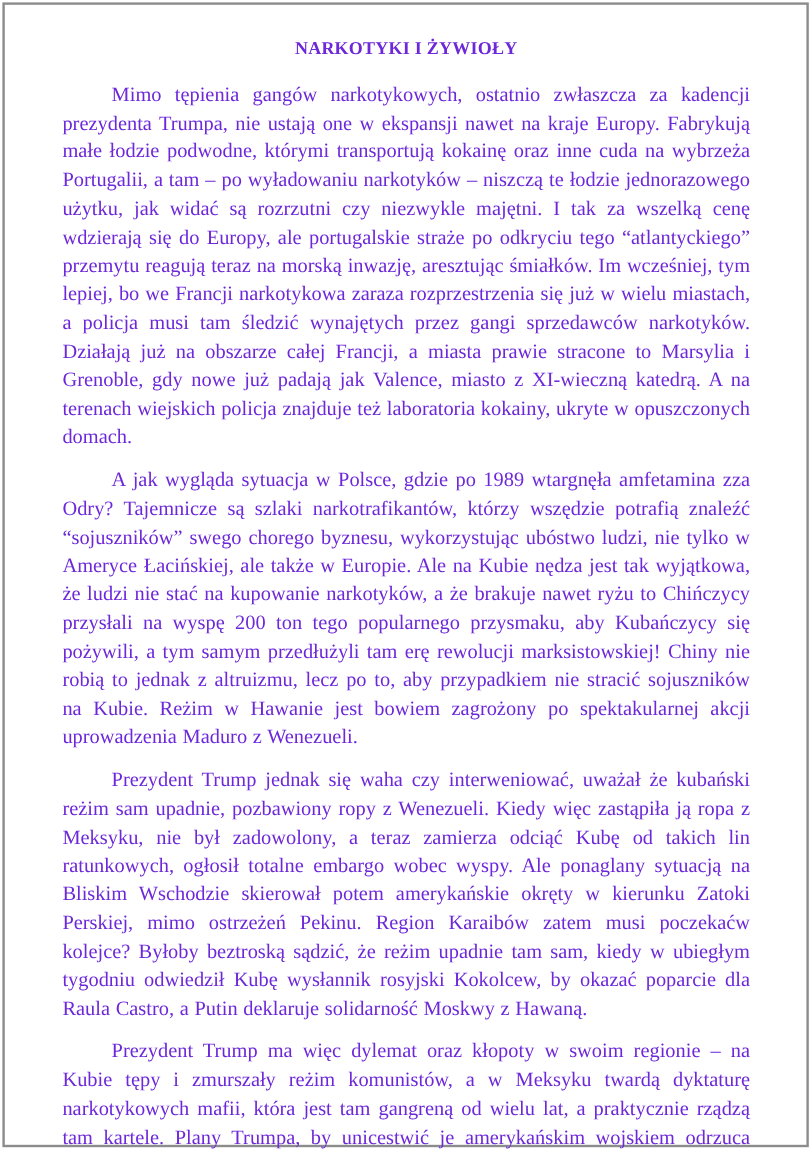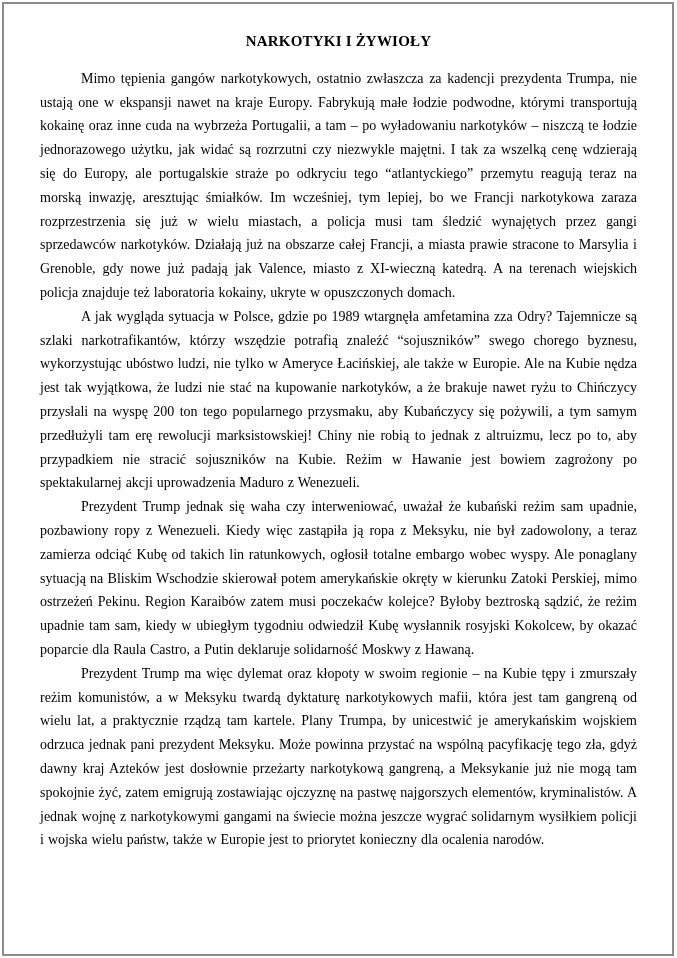--- a/index.html
+++ b/index.html
@@ -8,21 +8,21 @@
     background: #ffffff;
   }
   .page {
     position: relative;
     width: 677px;
     height: 958px;
     background: #ffffff;
     box-sizing: border-box;
     overflow: hidden;
     font-family: "Liberation Serif", "DejaVu Serif", serif;
-    color: #000000;
+    color: #6d28d9;
   }
   .page-border {
     position: absolute;
     top: 2px;
     left: 2px;
     right: 3px;
     bottom: 2px;
     border: 2px solid #8c8c8c;
     pointer-events: none;
   }
@@ -34,22 +34,22 @@
   }
   .doc-title {
     margin: 0 0 13px 0;
     font-size: 15px;
     line-height: 23.8px;
     font-weight: bold;
     text-align: center;
     letter-spacing: 0.2px;
   }
   .doc-paragraph {
-    margin: 0;
-    font-size: 14px;
+    margin: 12px;
+    font-size: 17px;
     line-height: 23.8px;
     text-align: justify;
     text-indent: 41px;
     word-spacing: 0.5px;
   }
 </style>
 </head>
 <body>
 
 <div class="page">

